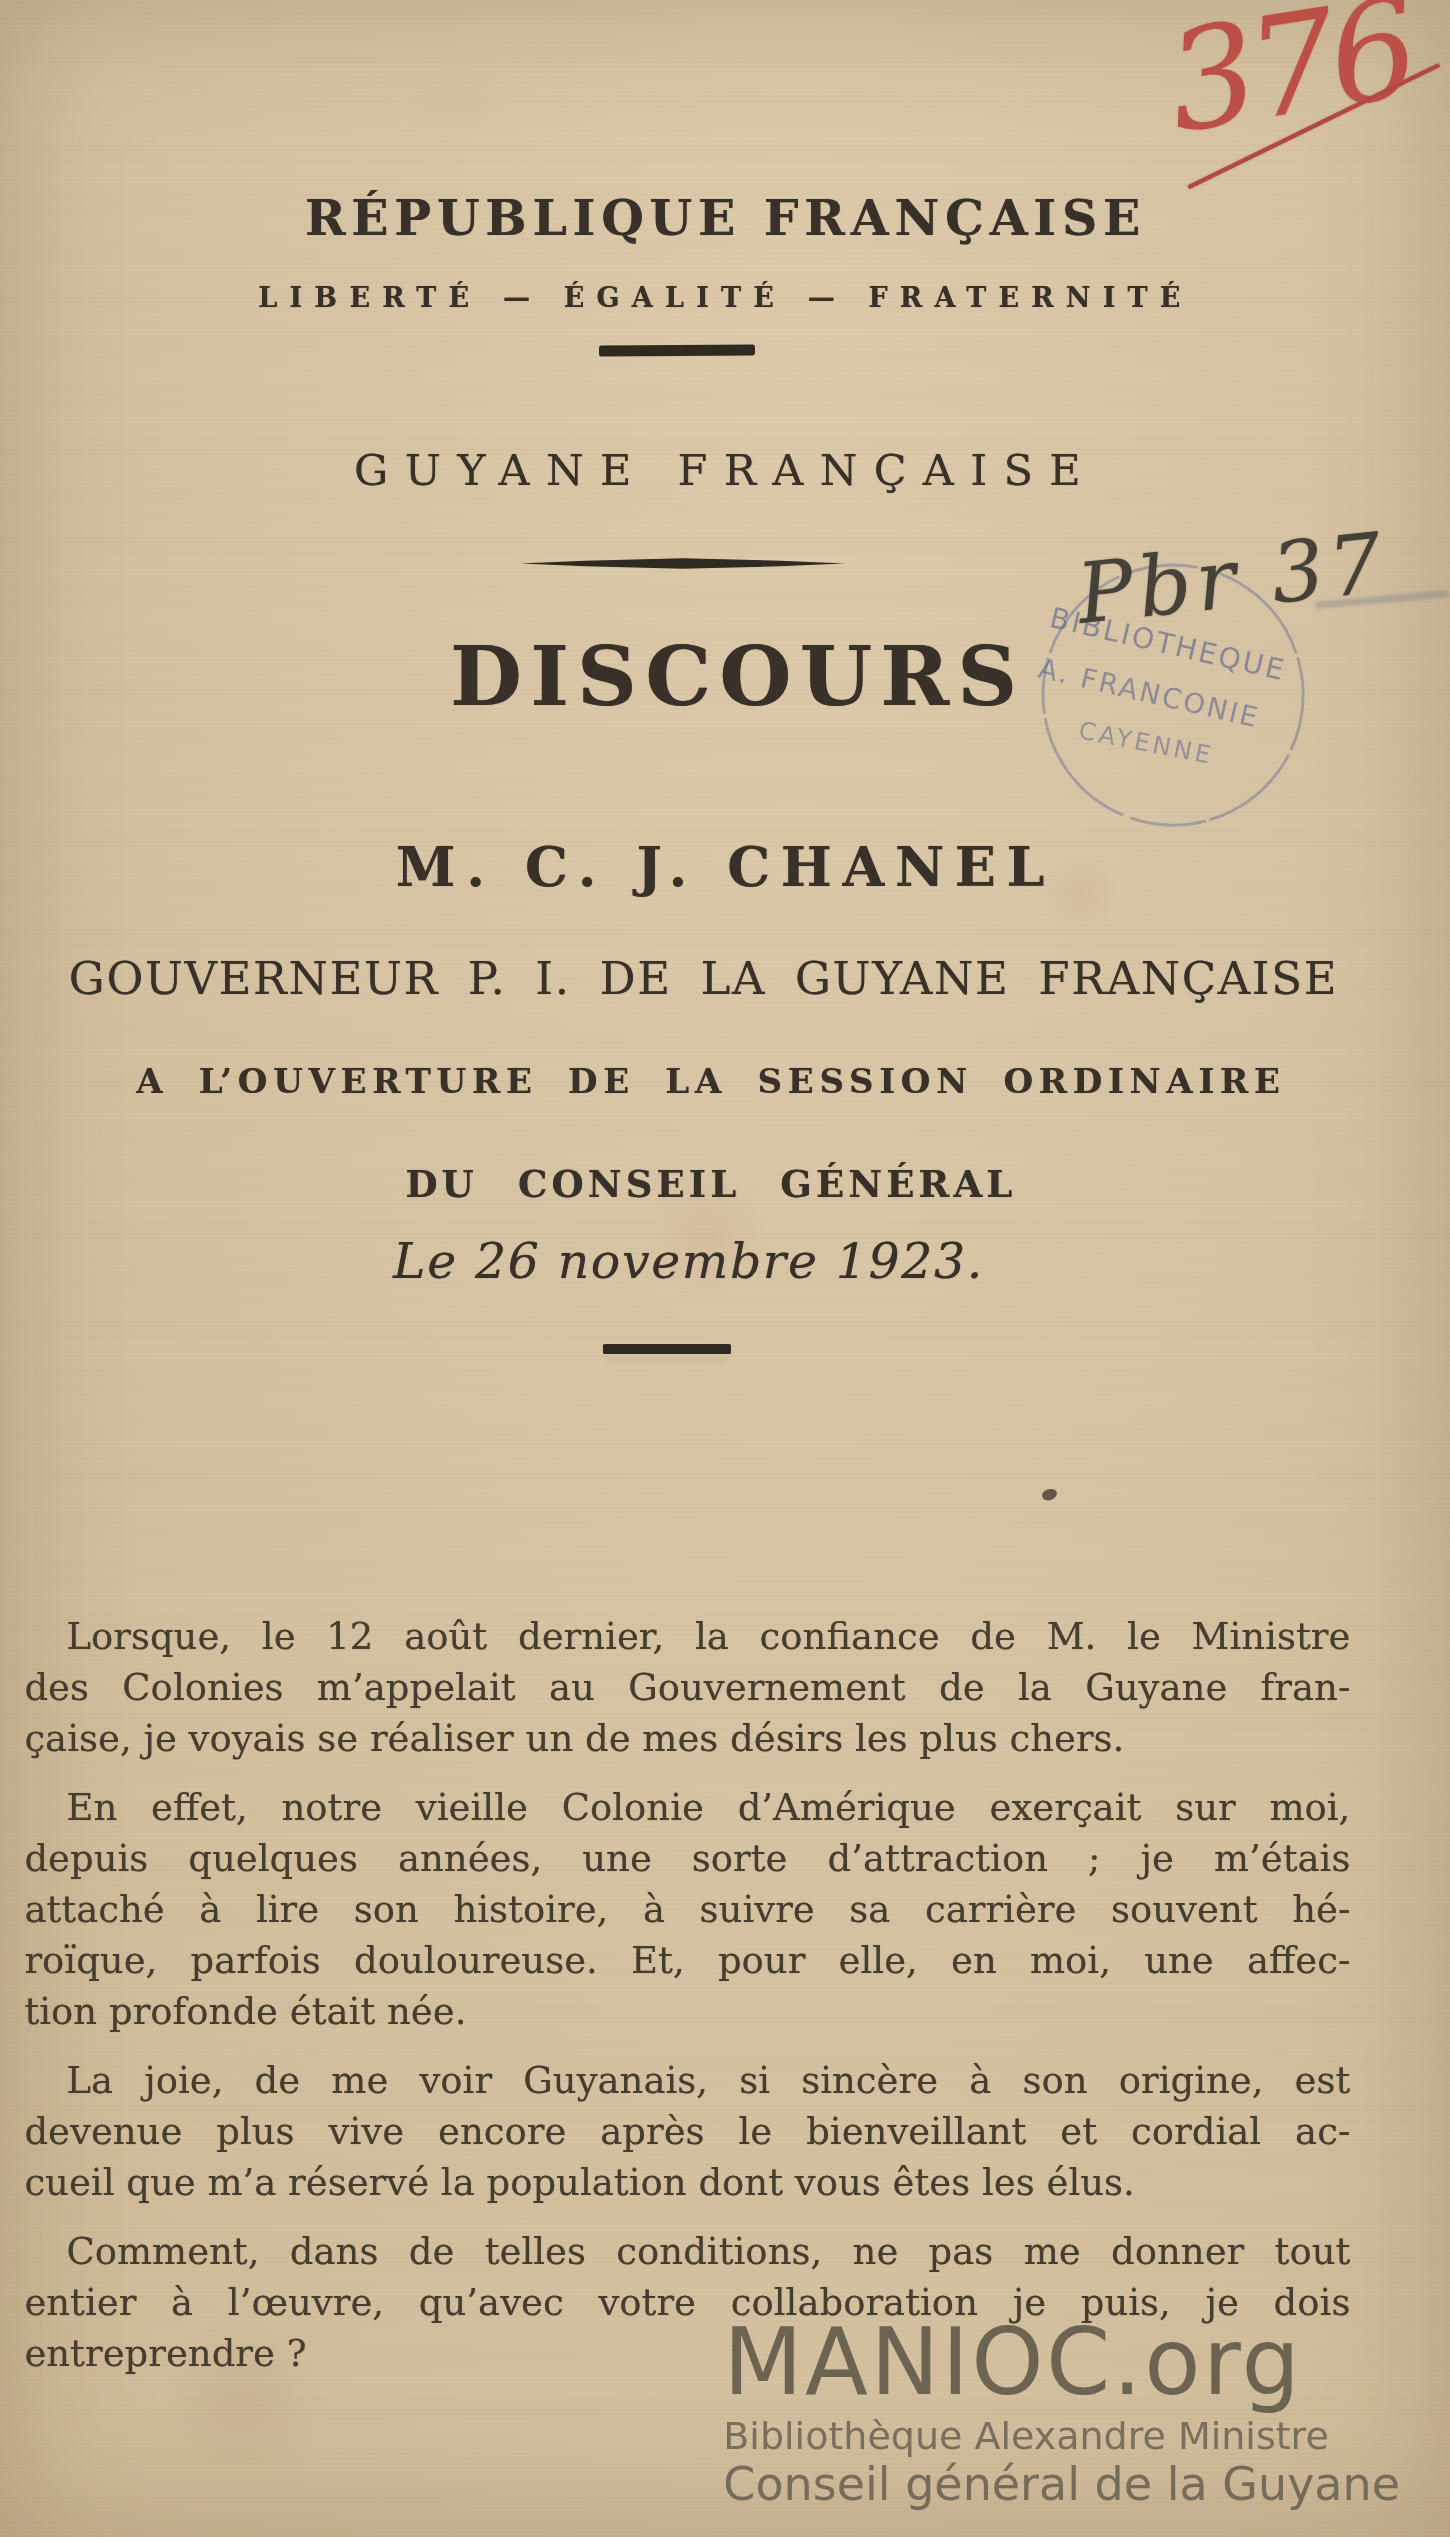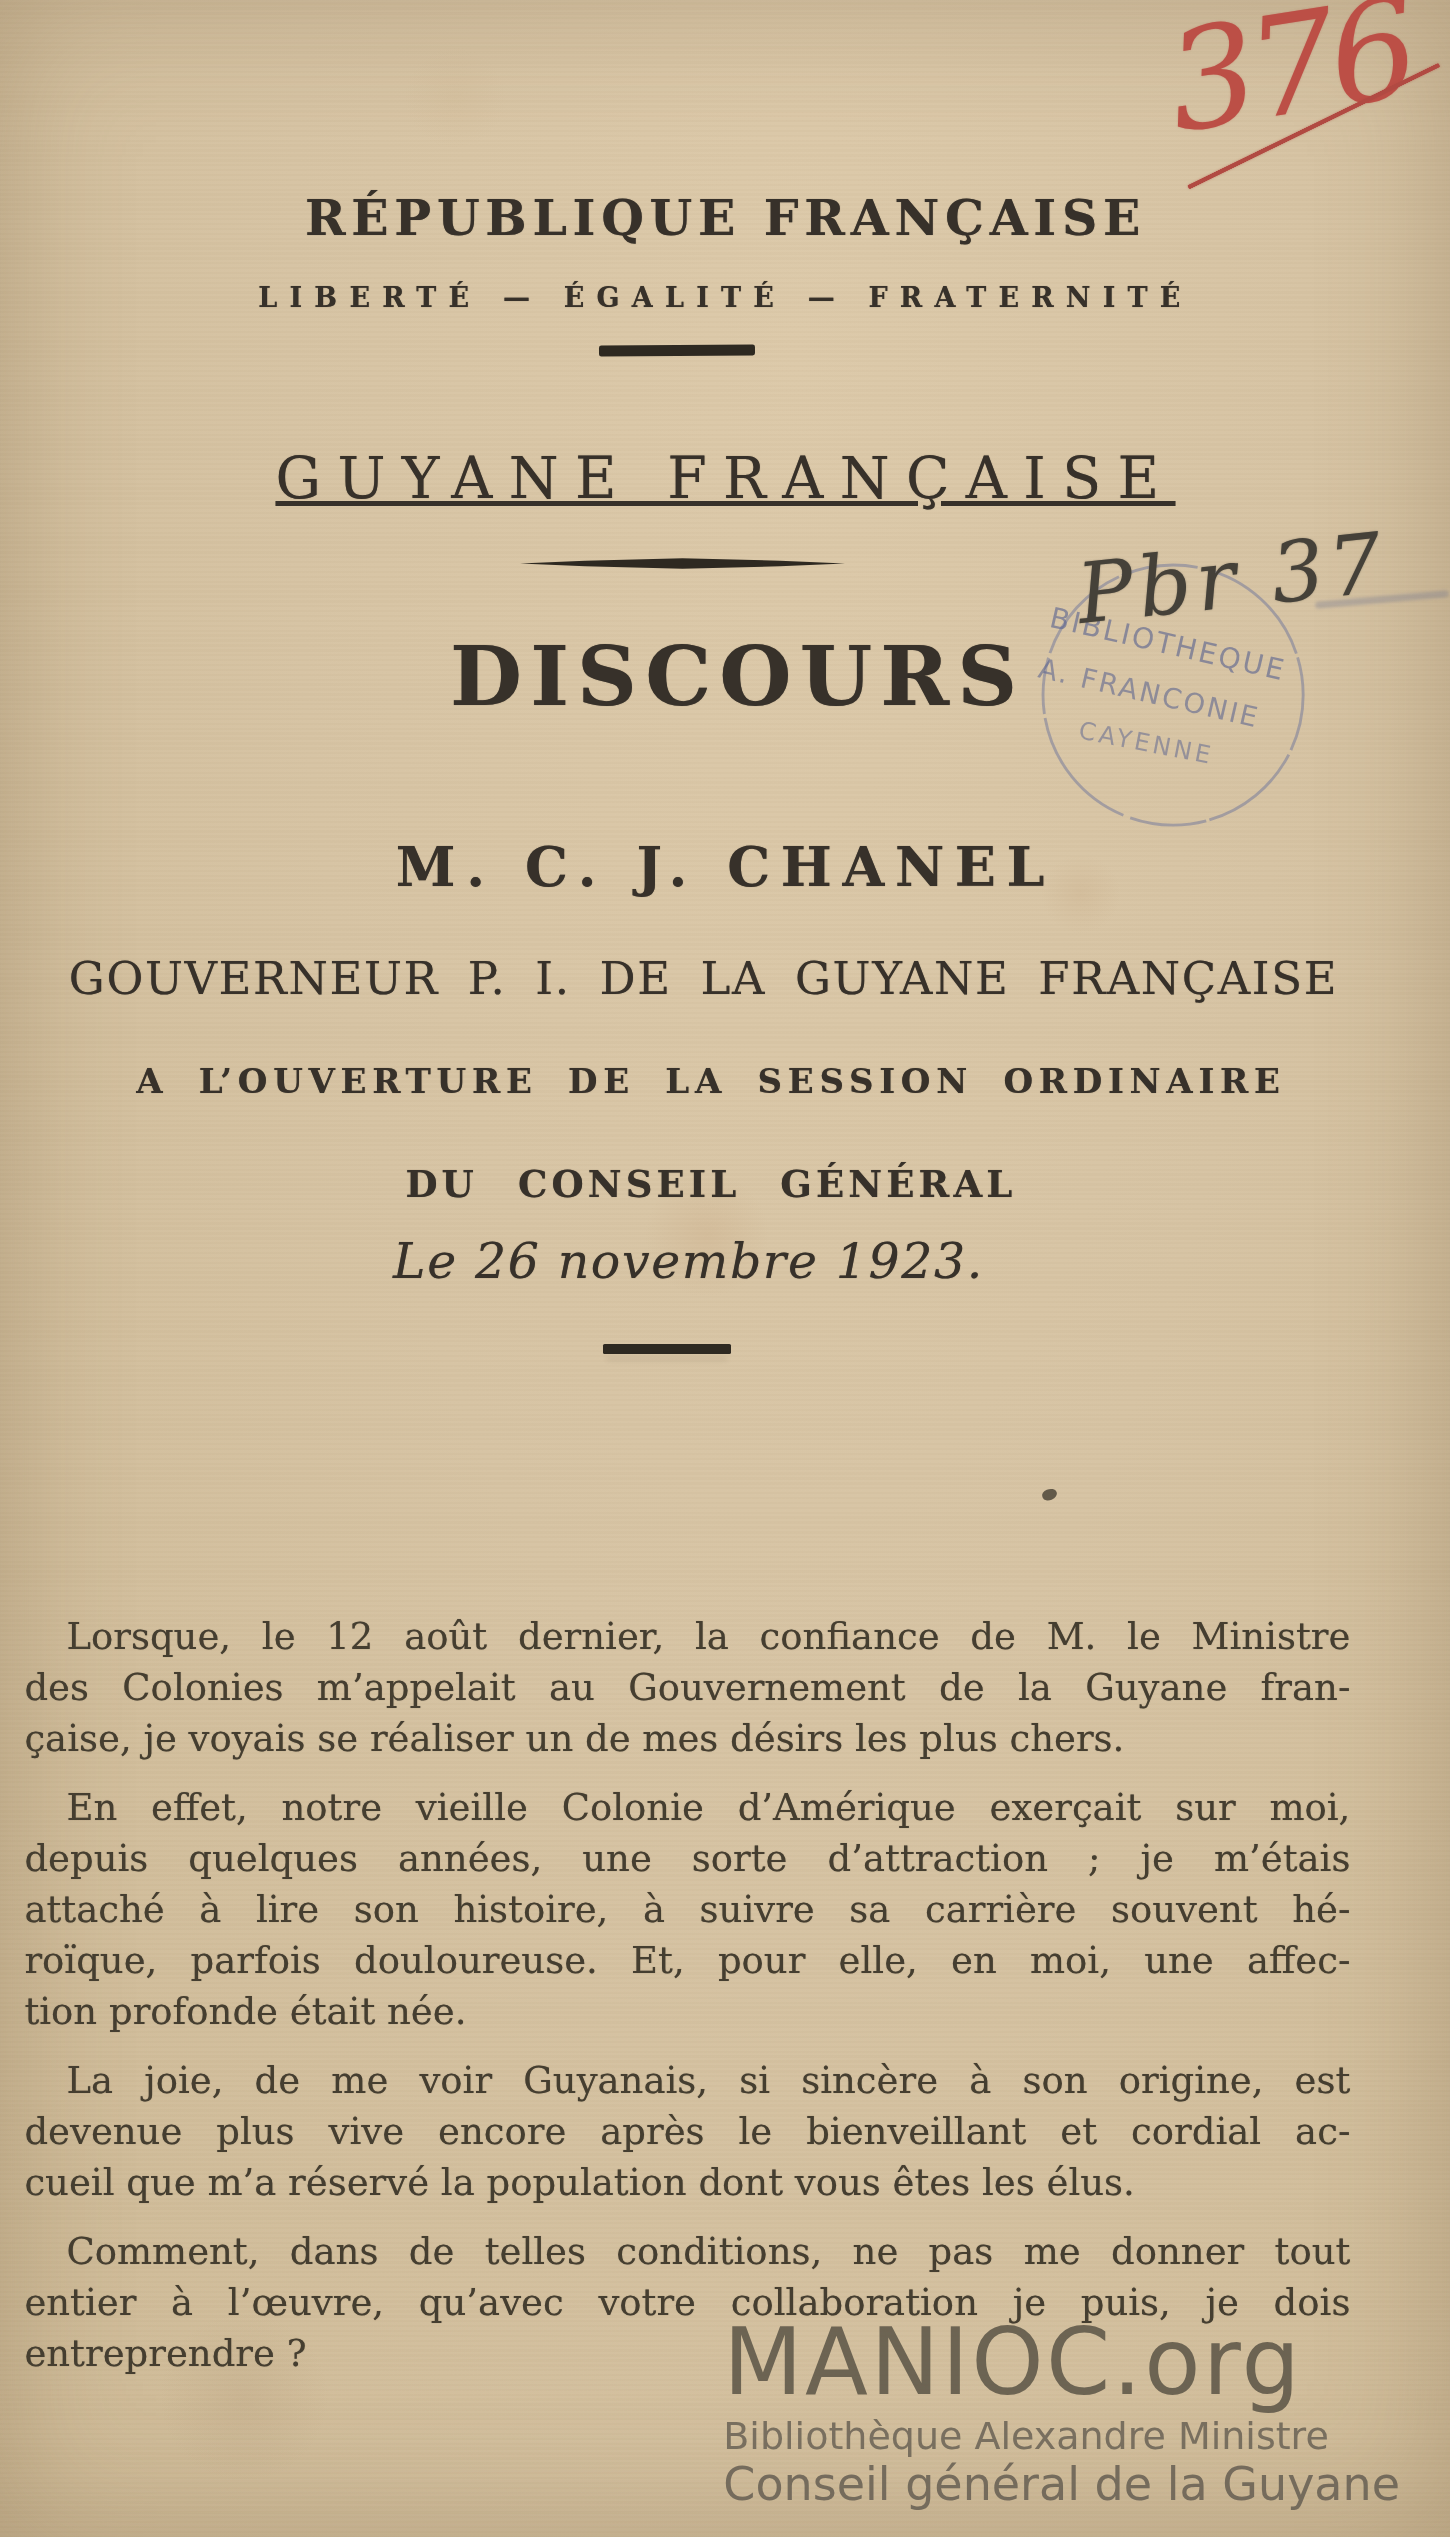--- a/index.html
+++ b/index.html
@@ -35,21 +35,21 @@
     box-shadow:0 0 1.6px rgba(177,74,66,0.5);
   }
 
   .republique{ top:189px; font-size:49px; font-weight:bold; letter-spacing:5.7px; }
   .devise{ top:282px; font-size:27px; font-weight:bold; letter-spacing:12.2px; }
   .rule-a{
     position:absolute; left:599px; top:345px; width:156px; height:11.4px;
     background:#2e2921; border-radius:2.4px; transform:rotate(-0.4deg);
     box-shadow:0 13px 6.5px -5.7px rgba(90,75,55,0.28);
   }
-  .colony{ top:445px; font-size:57px; letter-spacing:16.3px;text-decoration:underline; }
+  .colony{ top:445px; font-size:43px; letter-spacing:16.3px; }
   .rule-taper{
     position:absolute; left:520px; top:557px; width:325px; height:13px;
     background:#2e2921;
     clip-path:polygon(0% 50%,20% 28%,50% 10%,80% 28%,100% 50%,80% 72%,50% 90%,20% 72%);
     box-shadow:0 13px 6.5px -5.7px rgba(90,75,55,0.28);
   }
   .doc-title{ top:627px; font-size:83px; font-weight:bold; letter-spacing:8.1px; transform:translateX(12.2px);text-align:center; }
   .doc-subtitle{ top:770px; font-size:30px; font-weight:bold; letter-spacing:5.7px; transform:translateX(12.2px); }
   .author{ top:835px; font-size:54px; font-weight:bold; letter-spacing:10.6px; }
   .role{ top:952px; font-size:45px; letter-spacing:1.6px; word-spacing:13px; transform:translateX(-22px); }

